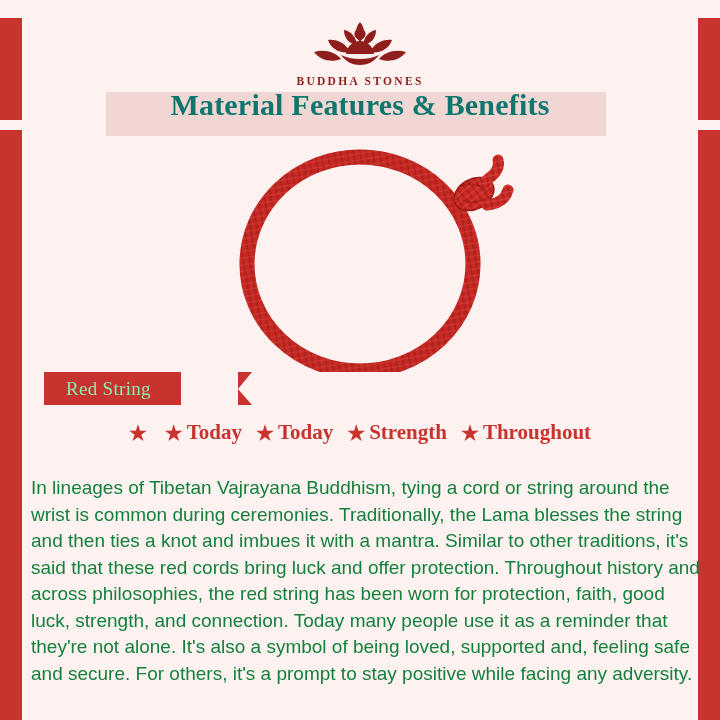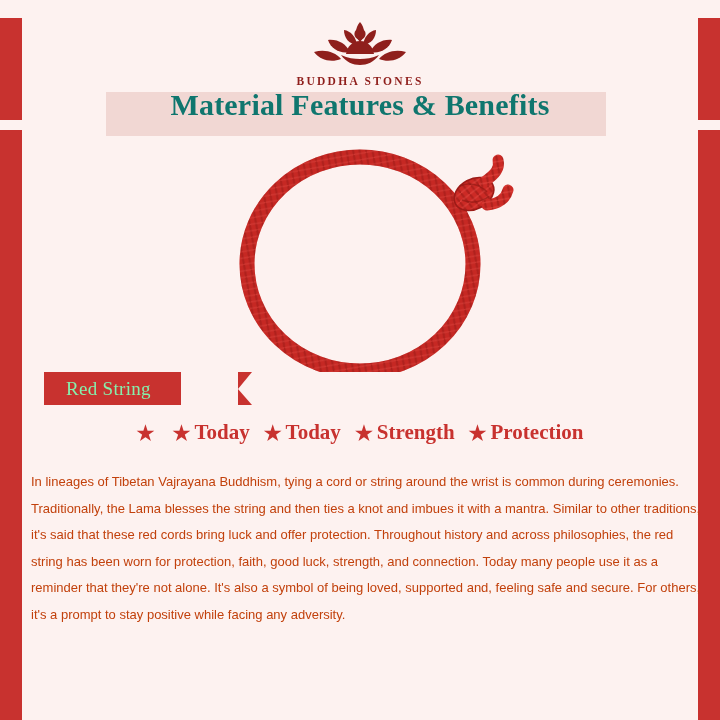--- a/index.html
+++ b/index.html
@@ -157,23 +157,23 @@
     line-height: 1;
   }
 
   
   .body-text {
     position: absolute;
     top: 456px;
     left: 3px;
     width: 670px;
     padding: 0 6px;
-    font-size: 13px;
+    font-size: 19px;
     line-height: 26.5px;
-    color: #c2410c;
+    color: #15803d;
     font-family: "Liberation Sans", sans-serif;
     text-align: left;
   }
 </style>
 </head>
 <body>
 
 <div class="page">
 
   <div class="side-bar left"></div>
@@ -246,20 +246,20 @@
       <div class="benefit">
         <span class="star">★</span>
         <span>Today</span>
       </div>
       <div class="benefit">
         <span class="star">★</span>
         <span>Strength</span>
       </div>
       <div class="benefit">
         <span class="star">★</span>
-        <span>Protection</span>
+        <span>Throughout</span>
       </div>
     </div>
 
     <p class="body-text">In lineages of Tibetan Vajrayana Buddhism, tying a cord or string around the wrist is common during ceremonies. Traditionally, the Lama blesses the string and then ties a knot and imbues it with a mantra. Similar to other traditions, it's said that these red cords bring luck and offer protection. Throughout history and across philosophies, the red string has been worn for protection, faith, good luck, strength, and connection. Today many people use it as a reminder that they're not alone. It's also a symbol of being loved, supported and, feeling safe and secure. For others, it's a prompt to stay positive while facing any adversity.</p>
 
   </div>
 </div>
 
 </body></html>

